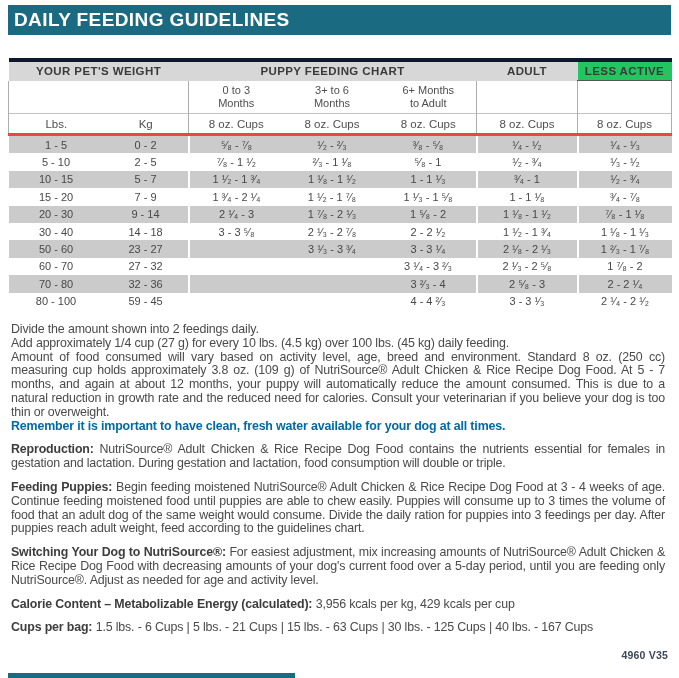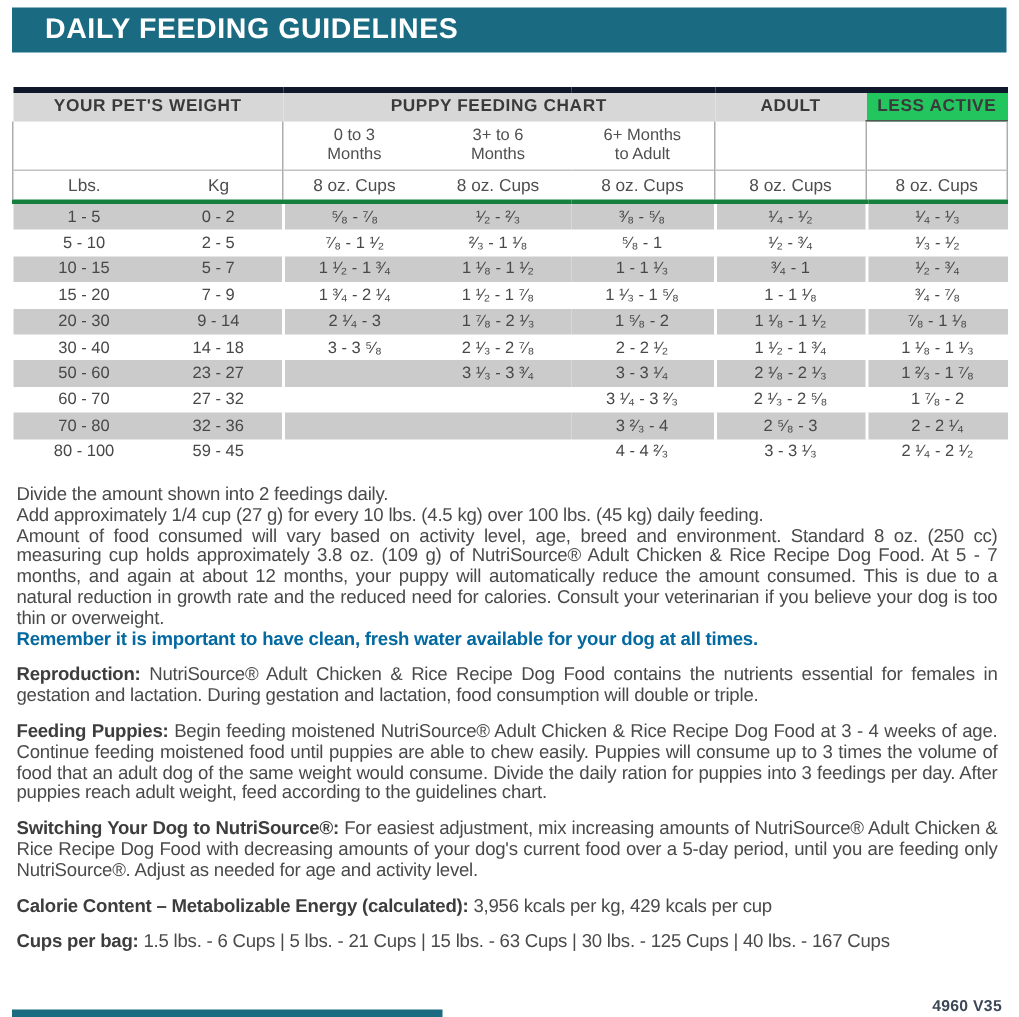--- a/index.html
+++ b/index.html
@@ -6,57 +6,57 @@
   body{
     width:679px;height:678px;position:relative;overflow:hidden;
     font-family:"Liberation Sans","DejaVu Sans",sans-serif;
     -webkit-font-smoothing:antialiased;
   }
   
   .title-bar{
     position:absolute;left:8px;top:5px;width:663px;height:30px;
     background:#1a6b82;color:#fff;box-sizing:border-box;
     font-size:19px;font-weight:800;letter-spacing:.4px;
-    line-height:30px;padding-left:22px;
+    line-height:30px;padding-left:6px;
   }
   
   .table-wrap{position:absolute;left:8px;top:58px;width:663px;}
   table{border-collapse:collapse;table-layout:fixed;width:663px;}
   th,td{padding:0;text-align:center;font-weight:normal;}
   .row-a th{
     background:#d7d7d7;height:18px;
     font-size:11.5px;font-weight:700;letter-spacing:.4px;color:#3a3a3a;
     border-top:4px solid #0f172a;
   }
   .row-a th.white{background:#22c55e;border-bottom:1.5px solid #555;}
   .row-b th{height:32px;font-size:11px;color:#4f4f4f;line-height:13px;white-space:pre-line;}
   .row-c th{
     height:19px;font-size:11.5px;color:#4f4f4f;
-    border-bottom:3px solid #15803d;border-top:1px solid #c2c2c2;
+    border-bottom:3px solid #ef4444;border-top:1px solid #c2c2c2;
   }
   .bl{border-left:1px solid #adadad;text-align:center;}
   .obl{border-left:1px solid #adadad;}
   .obr{border-right:1px solid #adadad;}
   tbody td{
     height:17.4px;font-size:11px;color:#484848;
     font-family:"Liberation Sans","DejaVu Sans",sans-serif;
   }
   tbody tr:nth-child(odd) td{background:#cbcbcb;}
   tbody td.sep{border-left:2px solid #fff;margin-left:40px;}
   
   .notes{
     position:absolute;left:11px;top:323px;width:654px;
     font-size:12.4px;line-height:13.8px;letter-spacing:-.15px;
     color:#4a4a4a;text-align:justify;
   }
   .notes .block{margin:0 0 10px 0;}
   .notes strong{color:#3d3d3d;}
   .bold-line{font-weight:bold;color:#0369a1;}
   .footer-code{
-    position:absolute;right:11px;bottom:1px;
+    position:absolute;right:11px;bottom:17px;
     font-size:10.5px;font-weight:600;color:#3c4757;letter-spacing:.2px;margin-top:12px;
   }
   .bottom-accent-bar{
     position:absolute;left:8px;bottom:0;width:287px;height:5px;background:#1a6b82;
   }
 </style>
 </head>
 <body>
 
 <div class="title-bar">

